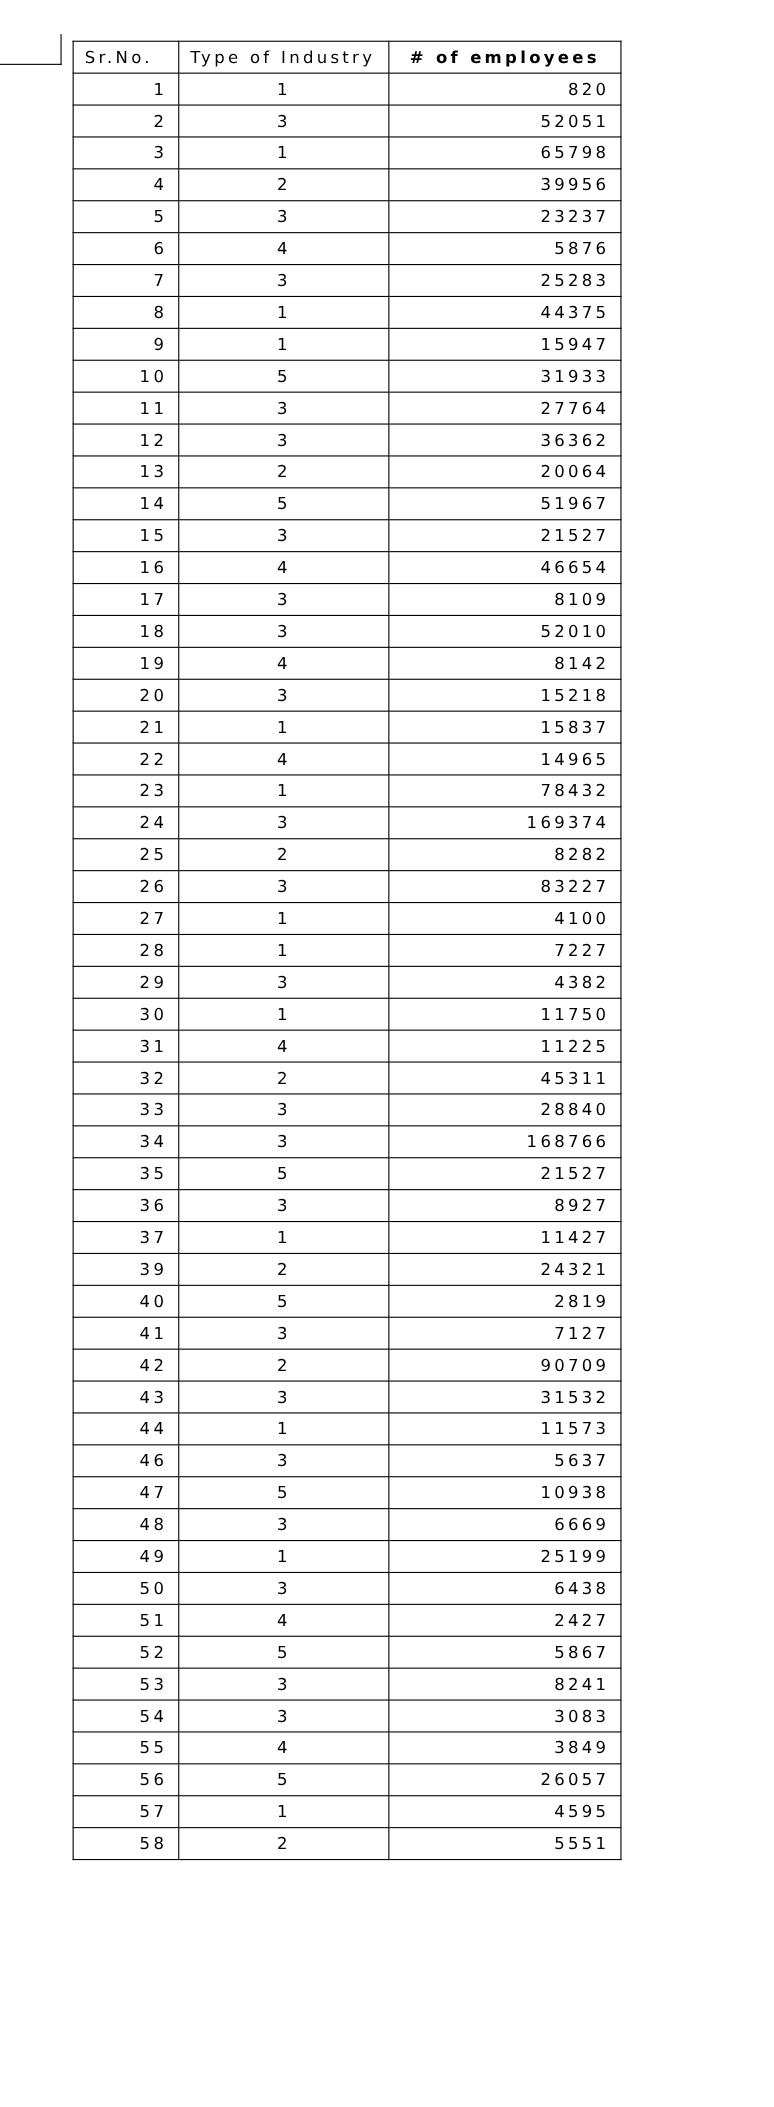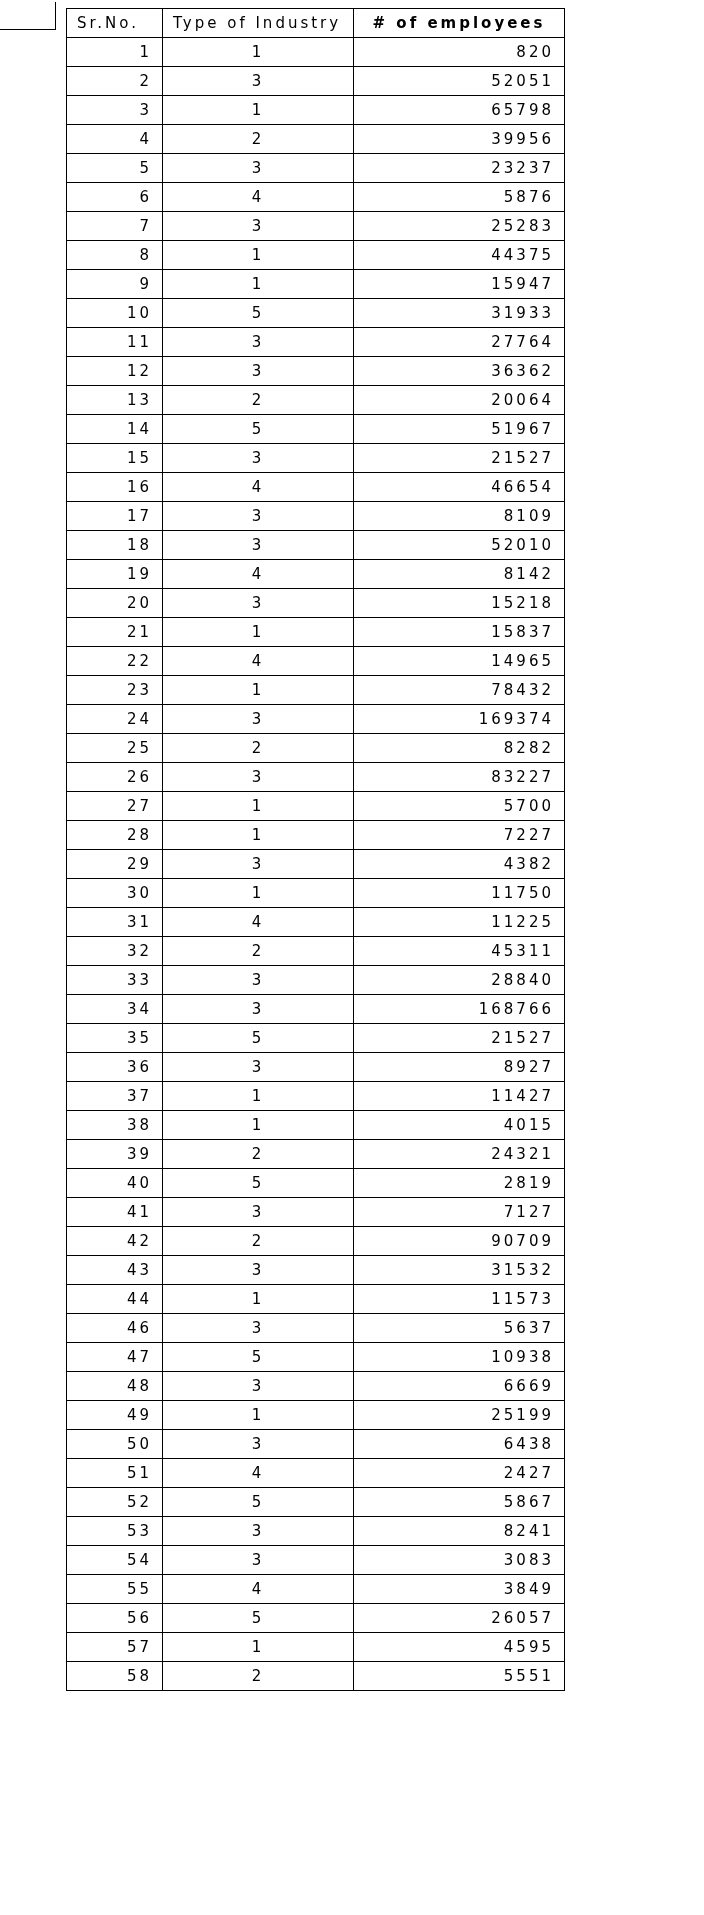--- a/index.html
+++ b/index.html
@@ -7,20 +7,21 @@
     padding: 0;
     background: #ffffff;
     font-family: "Segoe UI", "DejaVu Sans", Arial, sans-serif;
     color: #000;
   }
   .page {
     width: 664px;
     padding: 4px 20px 40px 20px;
     box-sizing: border-box;
     position: relative;
+    margin-top: 29px;
   }
   .tab-stub {
     position: absolute;
     top: 2px;
     left: 0;
     width: 56px;
     height: 28px;
     border-right: 1px solid #000;
     border-bottom: 1px solid #000;
     box-sizing: border-box;
@@ -194,21 +195,21 @@
           <td class="col-emp">8282</td>
         </tr>
         <tr>
           <td class="col-sr">26</td>
           <td class="col-type">3</td>
           <td class="col-emp">83227</td>
         </tr>
         <tr>
           <td class="col-sr">27</td>
           <td class="col-type">1</td>
-          <td class="col-emp">5700</td>
+          <td class="col-emp">4100</td>
         </tr>
         <tr>
           <td class="col-sr">28</td>
           <td class="col-type">1</td>
           <td class="col-emp">7227</td>
         </tr>
         <tr>
           <td class="col-sr">29</td>
           <td class="col-type">3</td>
           <td class="col-emp">4382</td>
@@ -245,25 +246,20 @@
         </tr>
         <tr>
           <td class="col-sr">36</td>
           <td class="col-type">3</td>
           <td class="col-emp">8927</td>
         </tr>
         <tr>
           <td class="col-sr">37</td>
           <td class="col-type">1</td>
           <td class="col-emp">11427</td>
-        </tr>
-        <tr>
-          <td class="col-sr">38</td>
-          <td class="col-type">1</td>
-          <td class="col-emp">4015</td>
         </tr>
         <tr>
           <td class="col-sr">39</td>
           <td class="col-type">2</td>
           <td class="col-emp">24321</td>
         </tr>
         <tr>
           <td class="col-sr">40</td>
           <td class="col-type">5</td>
           <td class="col-emp">2819</td>

